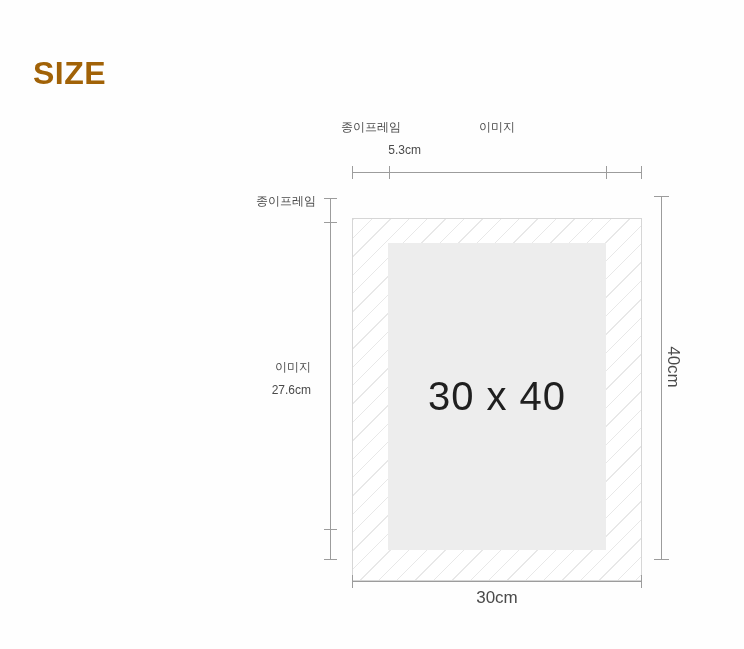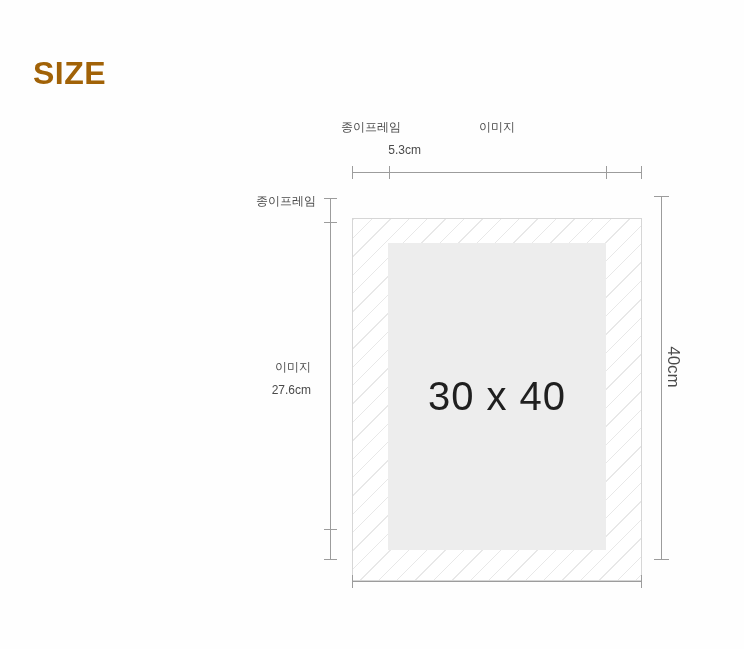--- a/index.html
+++ b/index.html
@@ -126,14 +126,15 @@
   </div>
 
   <div class="mline vline" style="left:661px; top:196px; height:364px;"></div>
   <div class="tick-h wide" style="left:654px; top:196px;"></div>
   <div class="tick-h wide" style="left:654px; top:559px;"></div>
   <div class="right-label">40cm</div>
 
   <div class="mline hline" style="left:352px; top:581px; width:290px;"></div>
   <div class="tick-v" style="left:352px; top:575px;"></div>
   <div class="tick-v" style="left:641px; top:575px;"></div>
+  <div class="bottom-label">30cm</div>
 
 </div>
 
 </body></html>

